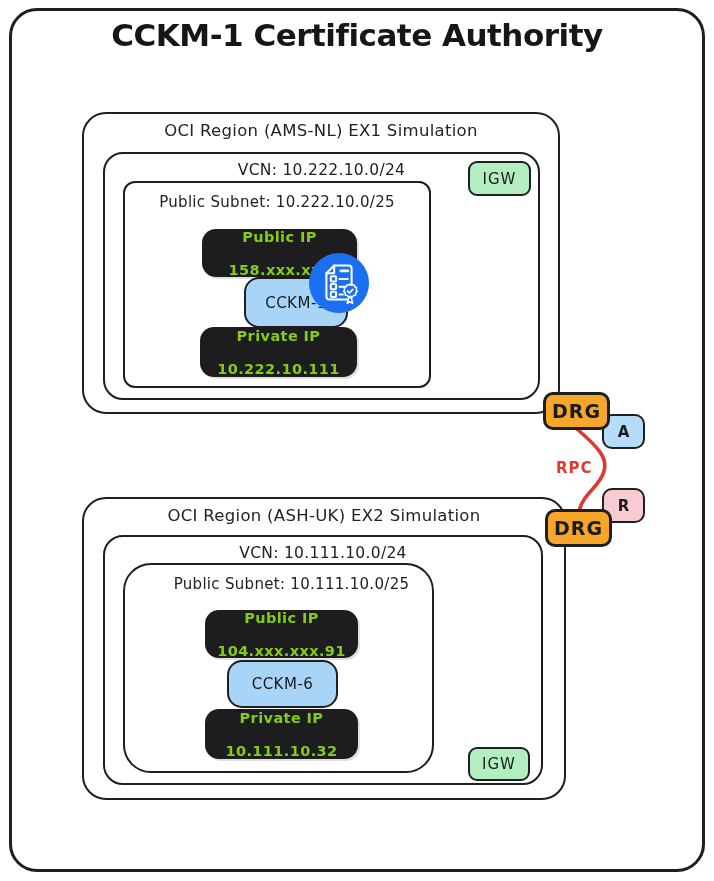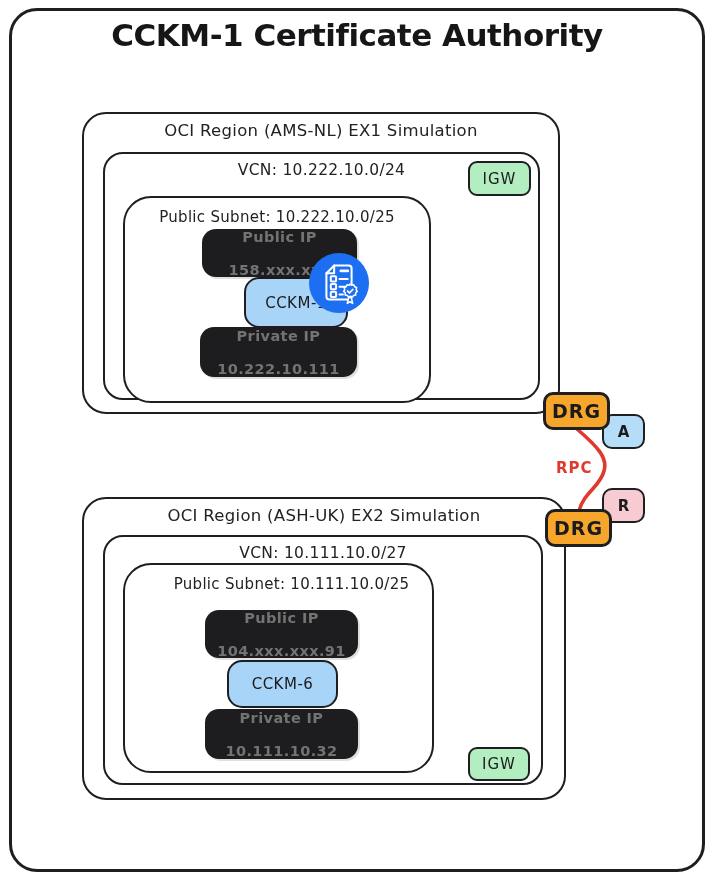--- a/index.html
+++ b/index.html
@@ -19,21 +19,21 @@
   .box {
     position:absolute; border:2.6px solid #1f1f22; border-radius:22px;
     background:#ffffff;
   }
   .box-label {
     position:absolute; top:7px; left:0; right:0; text-align:center;
     font-size:16.5px; letter-spacing:0.3px; color:#222;
   }
   .label-sm { font-size:15px; }
   .chip-dark {
-    position:absolute; background:#1d1d1f; color:#737373; border-radius:14px;
+    position:absolute; background:#1d1d1f; color:#84cc16; border-radius:14px;
     text-align:center; display:flex; flex-direction:column; justify-content:center;
     gap:17px; font-size:14.5px; font-weight:700; letter-spacing:0.4px; z-index:2;
     box-shadow:2px 2px 0 rgba(0,0,0,0.12);
   }
   .chip-blue {
     position:absolute; background:#a8d4f7; border:2.6px solid #1f1f22;
     border-radius:15px; text-align:center; display:flex; align-items:center;
     justify-content:center; font-size:15px; letter-spacing:0.5px; z-index:1;
   }
   .badge-green {
@@ -83,21 +83,21 @@
   </div>
 
   <div class="box" style="left:103px; top:152px; width:437px; height:248px; border-radius:20px;">
     <div class="box-label label-sm" style="font-size:15.5px;">VCN: 10.222.10.0/24</div>
   </div>
 
   <div class="badge-green" style="left:468px; top:161px; width:63px; height:35px;">
     <span>IGW</span>
   </div>
 
-  <div class="box" style="left:123px; top:196px; width:308px; height:207px; border-radius:28px;">
+  <div class="box" style="left:123px; top:181px; width:308px; height:207px; border-radius:12px;">
     <div class="box-label label-sm" style="top:10px;">Public Subnet: 10.222.10.0/25</div>
   </div>
 
   <div class="chip-dark" style="left:202px; top:229px; width:155px; height:48px;">
     <div>Public IP</div>
     <div>158.xxx.xxx</div>
   </div>
 
   <div class="chip-blue" style="left:244px; top:277px; width:104px; height:51px;justify-content:center;">
     <span>CCKM-1</span>
@@ -150,21 +150,21 @@
 
   <div class="drg" style="left:545px; top:509px; width:67px; height:38px;">
     <span>DRG</span>
   </div>
 
   <div class="box" style="left:82px; top:497px; width:484px; height:303px; border-radius:24px;">
     <div class="box-label">OCI Region (ASH-UK) EX2 Simulation</div>
   </div>
 
   <div class="box" style="left:103px; top:535px; width:440px; height:250px; border-radius:20px;">
-    <div class="box-label label-sm" style="font-size:15.5px;">VCN: 10.111.10.0/27</div>
+    <div class="box-label label-sm" style="font-size:15.5px;">VCN: 10.111.10.0/24</div>
   </div>
 
   <div class="box" style="left:123px; top:563px; width:311px; height:210px; border-radius:28px;">
     <div class="box-label label-sm" style="top:10px;padding-left:26px;">Public Subnet: 10.111.10.0/25</div>
   </div>
 
   <div class="chip-dark" style="left:205px; top:610px; width:153px; height:48px;">
     <div>Public IP</div>
     <div>104.xxx.xxx.91</div>
   </div>

